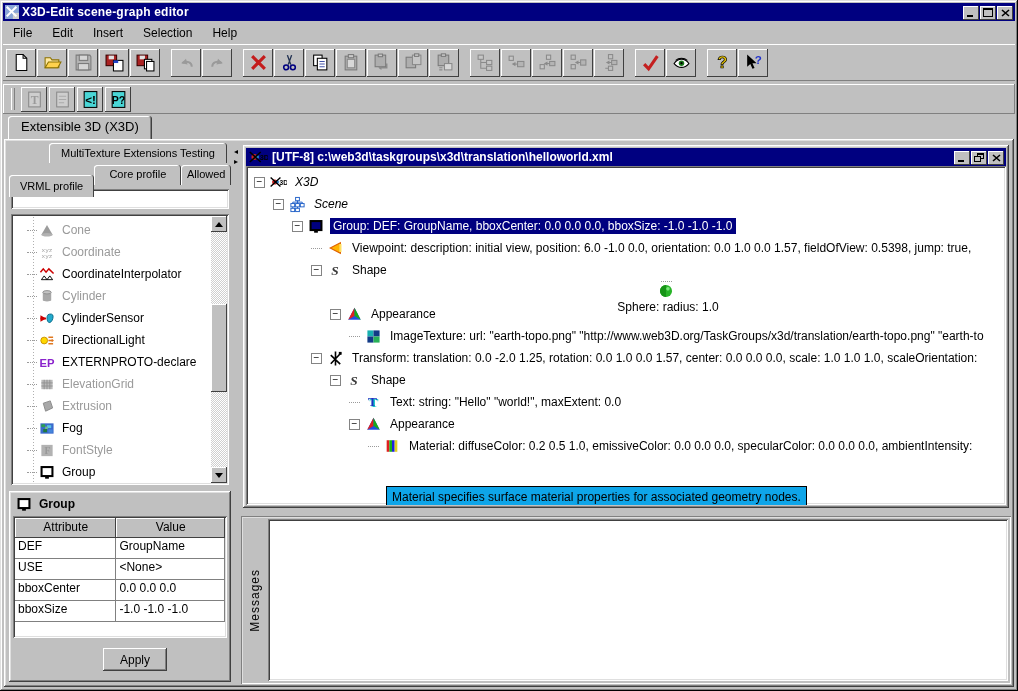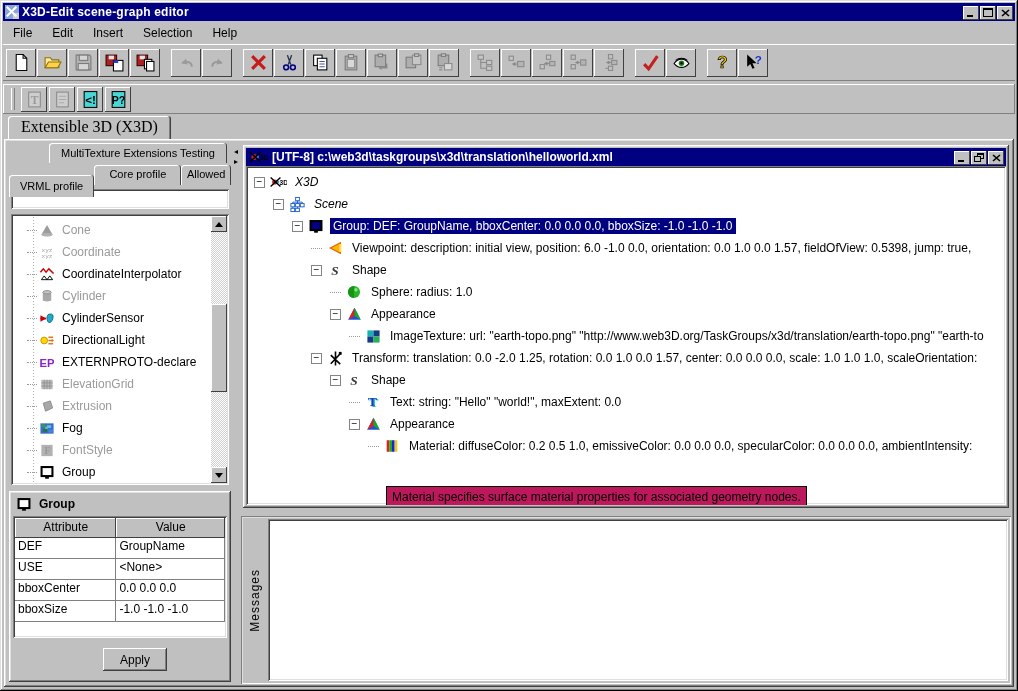--- a/index.html
+++ b/index.html
@@ -28,22 +28,22 @@
 
   
   #toolbar2 { position:absolute; left:3px; top:84px; right:3px; height:30px; display:flex; align-items:center; gap:2px; padding-left:8px;
     box-shadow: inset -1px -1px 0 #808080, inset 1px 1px 0 #fff; }
   .grip { width:4px; height:22px; margin-right:4px; border-left:1px solid #fff; border-right:1px solid #808080; }
   .pbtn { width:26px; height:25px; display:inline-flex; align-items:center; justify-content:center; background:#c0c0c0;
     box-shadow: inset -1px -1px 0 #404040, inset 1px 1px 0 #fff; flex:none; }
 
   
   #tabrow { position:absolute; left:8px; top:116px; height:24px; }
-  .doc-tab { display:inline-block; height:23px; line-height:22px; padding:0 13px; font-size:16px; background:#c0c0c0; border-radius:3px 3px 0 0;
-    box-shadow: inset -1px 0 0 #404040, inset 1px 1px 0 #fff, inset -2px 0 0 #808080; font-family: Liberation Serif, serif; }
+  .doc-tab { display:inline-block; height:23px; line-height:22px; padding:0 13px; font-size:13px; background:#c0c0c0; border-radius:3px 3px 0 0;
+    box-shadow: inset -1px 0 0 #404040, inset 1px 1px 0 #fff, inset -2px 0 0 #808080; }
 
   
   #content { position:absolute; left:4px; right:4px; top:139px; bottom:4px; background:#c0c0c0; padding:3px;
     box-shadow: inset -1px -1px 0 #404040, inset 1px 1px 0 #fff, inset -2px -2px 0 #808080, inset 2px 2px 0 #dfdfdf; display:flex; }
 
   
   #left-panel { width:226px; flex:none; display:flex; flex-direction:column; padding:1px 2px; }
   .lp-tab-top { margin-left:40px; width:178px; height:20px; line-height:20px; text-align:center; font-size:11px; background:#c0c0c0;
     border-radius:3px 3px 0 0; box-shadow: inset -1px 0 0 #404040, inset 1px 1px 0 #fff; }
   .lp-tabs { display:flex; height:22px; }
@@ -102,21 +102,21 @@
     box-shadow: inset -1px -1px 0 #404040, inset 1px 1px 0 #fff; margin-left:1px; }
   #iframe-body { flex:1; background:#fff; position:relative; overflow:hidden; padding-top:5px;
     box-shadow: inset 1px 1px 0 #808080, inset -1px -1px 0 #fff, inset 2px 2px 0 #404040, inset -2px -2px 0 #dfdfdf; }
   .ttrow { height:22px; display:flex; align-items:center; font-size:12px; white-space:nowrap; }
   .texp { width:11px; height:11px; flex:none; border:1px solid #848484; background:#fff; font-size:10px; line-height:8px; text-align:center; margin-right:4px; color:#000; }
   .tstub { width:11px; border-top:1px dotted #9a9a9a; margin-right:4px; flex:none; }
   .ttrow .icon { width:18px; height:17px; margin-right:5px; flex:none; }
   .tlabel { color:#000; padding:1px 3px; }
   .tlabel.sel { background:#000080; color:#fff; }
   .tlabel.ital { font-style:italic; }
-  #tooltip { position:absolute; left:140px; top:320px; background:#be185d; border:1px solid #000; padding:2px 5px; font-size:12px; line-height:17px; color:#000; white-space:nowrap;text-align:center; }
+  #tooltip { position:absolute; left:140px; top:320px; background:#0ea5e9; border:1px solid #000; padding:2px 5px; font-size:12px; line-height:17px; color:#000; white-space:nowrap;text-align:center; }
 
   
   #messages { flex:1; margin-top:3px; padding:3px; display:flex;
     box-shadow: inset 1px 1px 0 #808080, inset -1px -1px 0 #fff, inset 2px 2px 0 #dfdfdf; background:#c0c0c0; }
   #messages-tab { width:22px; flex:none; display:flex; align-items:center; justify-content:center; }
   #messages-tab span { writing-mode:vertical-rl; transform:rotate(180deg); font-size:12px; color:#000; letter-spacing:1px; }
   #messages-area { flex:1; background:#fff; margin-left:2px;
     box-shadow: inset 1px 1px 0 #808080, inset -1px -1px 0 #fff, inset 2px 2px 0 #404040, inset -2px -2px 0 #dfdfdf; }
 </style>
 </head>
@@ -705,21 +705,21 @@
                 </div>
                 <div class="ttrow" style="padding-left: 65px;">
                   <span class="texp">−</span>
                   <span class="icon">
                     <svg width="16" height="16" viewBox="0 0 18 18">
                       <text x="9" y="14.5" font-size="15" font-weight="bold" font-style="italic" text-anchor="middle" fill="#3a3a3a" font-family="Liberation Serif,serif">S</text>
                     </svg>
                   </span>
                   <span class="tlabel">Shape</span>
                 </div>
-                <div class="ttrow" style="padding-left: 84px;">
+                <div class="ttrow" style="padding-left: 84px; flex-direction: column;">
                   <span class="tstub"></span>
                   <span class="icon">
                     <svg width="16" height="16" viewBox="0 0 18 18">
                       <circle cx="9" cy="9" r="6.8" fill="#28b428"></circle>
                       <path d="M9 2.2a6.8 6.8 0 000 13.6z" fill="#179417"></path>
                       <circle cx="11.2" cy="6.6" r="2" fill="#7ae87a"></circle>
                     </svg>
                   </span>
                   <span class="tlabel">Sphere:  radius: 1.0</span>
                 </div>

